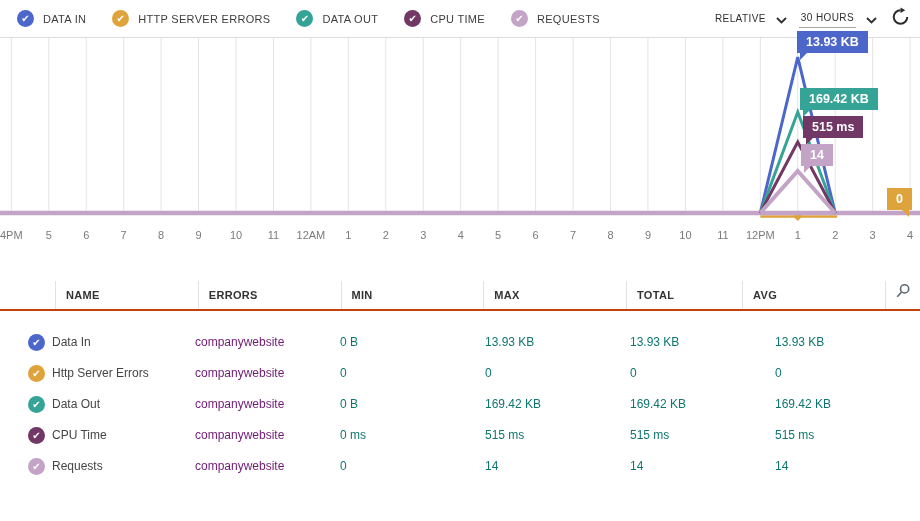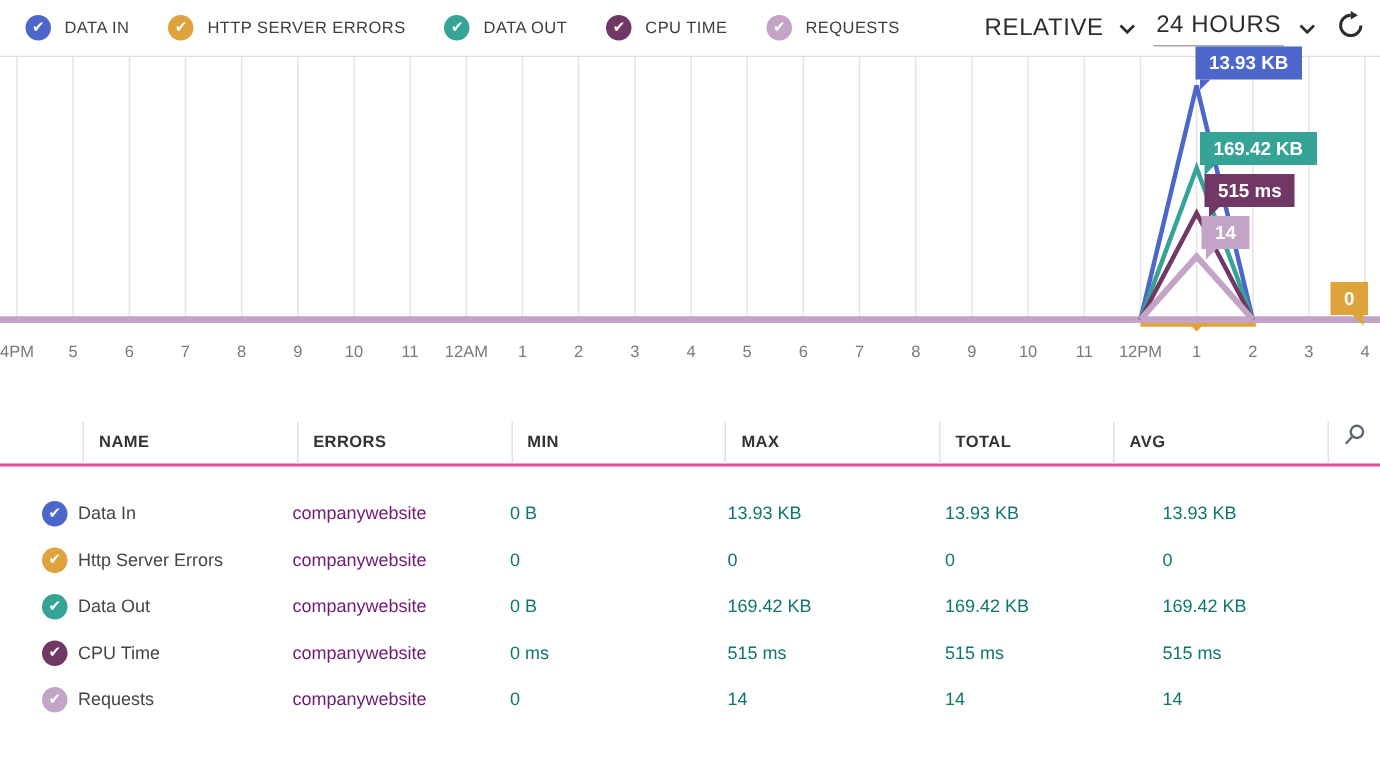--- a/index.html
+++ b/index.html
@@ -13,21 +13,21 @@
     display:flex;align-items:center;padding:0 10px 0 17px;box-sizing:border-box;
   }
   .legend-items{display:flex;align-items:center;gap:26px;}
   .legend-item{display:flex;align-items:center;gap:9px;cursor:pointer;}
   .check-circle{
     width:17px;height:17px;border-radius:50%;flex:0 0 17px;
     color:#fff;font-size:10px;line-height:17px;text-align:center;font-weight:bold;
   }
   .legend-label{font-size:11px;color:#3d3d3d;letter-spacing:.3px;white-space:nowrap;}
   #top-controls{margin-left:auto;display:flex;align-items:center;gap:12px;}
-  .ctl-label{font-size:16px;color:#2e2e2e;letter-spacing:.4px;white-space:nowrap;}
+  .ctl-label{font-size:10px;color:#2e2e2e;letter-spacing:.4px;white-space:nowrap;}
   .ctl-group{display:flex;align-items:center;gap:10px;cursor:pointer;}
   .underlined{border-bottom:1px solid #a8a8a8;padding:2px 2px 4px 2px;}
   .chev{display:inline-block;}
   #refresh-btn{cursor:pointer;display:flex;align-items:center;margin-left:2px;}
   
   #chart-wrap{position:absolute;top:37px;left:0;width:920px;height:186px;}
   #chart-svg{position:absolute;top:0;left:0;}
   .badge{
     position:absolute;color:#fff;font-size:12.5px;font-weight:bold;
     padding:4px 9px;white-space:nowrap;z-index:5;
@@ -38,21 +38,21 @@
   #badge-datain {left:797px;top:-6px;background:#4d66c9;}  #badge-datain::after{border-top-color:#4d66c9;}
   #badge-dataout{left:800px;top:51px;background:#36a397;}  #badge-dataout::after{border-top-color:#36a397;}
   #badge-cpu    {left:803px;top:79px;background:#713765;}  #badge-cpu::after{border-top-color:#713765;}
   #badge-req    {left:801px;top:107px;background:#c3a3c6;} #badge-req::after{border-top-color:#c3a3c6;}
   #badge-http   {left:887px;top:151px;background:#dfa33c;} #badge-http::after{border-top-color:#dfa33c;}
   
   #x-axis{position:absolute;top:229px;left:0;width:920px;height:16px;}
   .x-lab{position:absolute;width:44px;text-align:center;font-size:11px;color:#7a7a7a;}
   
   #metrics-table{position:absolute;top:281px;left:0;width:920px;}
-  #table-header{display:flex;height:28px;border-bottom:2px solid #ec4899;gap:20px;}
+  #table-header{display:flex;height:28px;border-bottom:2px solid #c2410c;gap:20px;}
   .th{
     box-sizing:border-box;border-left:1px solid #e2e2e2;padding-left:10px;
     font-size:11px;font-weight:bold;color:#333;letter-spacing:.3px;line-height:28px;
   }
   .th.first{border-left:none;}
   .col-icon{width:40px;}
   .col-name{width:145px;} .col-source{width:145px;} .col-min{width:145px;}
   .col-max{width:145px;}  .col-avg{width:145px;}    .col-total{width:113px;}
   .col-search{width:42px;display:flex;align-items:center;justify-content:center;padding-left:0;cursor:pointer;}
   #table-body{margin-top:15px;}
@@ -94,21 +94,21 @@
     <div id="top-controls">
       <div class="ctl-group">
         <span class="ctl-label">RELATIVE</span>
         <span class="chev">
           <svg width="11" height="7" viewBox="0 0 11 7">
               <path d="M1 1 L5.5 5.5 L10 1" stroke="#2e2e2e" stroke-width="1.8" fill="none"></path>
             </svg>
         </span>
       </div>
       <div class="ctl-group">
-        <span class="ctl-label underlined">24 HOURS</span>
+        <span class="ctl-label underlined">30 HOURS</span>
         <span class="chev">
           <svg width="11" height="7" viewBox="0 0 11 7">
               <path d="M1 1 L5.5 5.5 L10 1" stroke="#2e2e2e" stroke-width="1.8" fill="none"></path>
             </svg>
         </span>
       </div>
       <div id="refresh-btn">
         <span>
           <svg width="19" height="19" viewBox="0 0 20 20">
             <path d="M10 3.4 a7.1 7.1 0 1 0 7.1 7.1" fill="none" stroke="#2b2b2b" stroke-width="2.1"></path>

